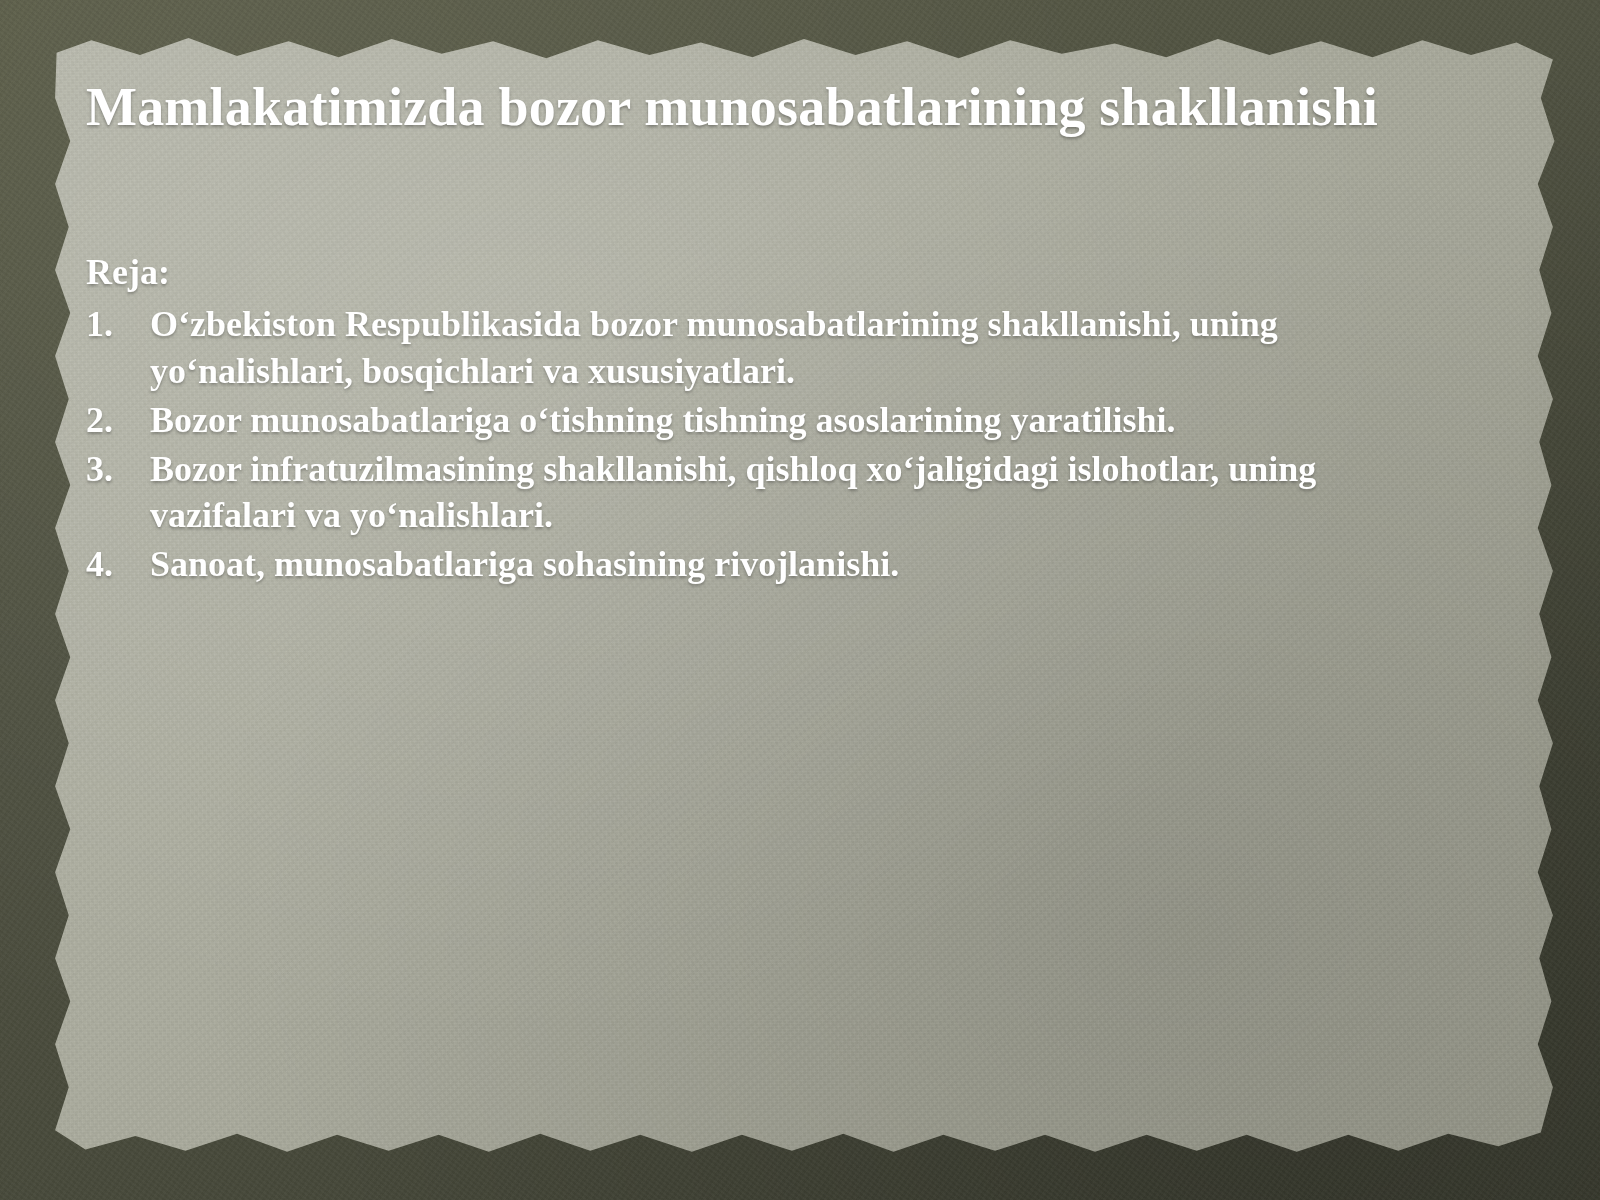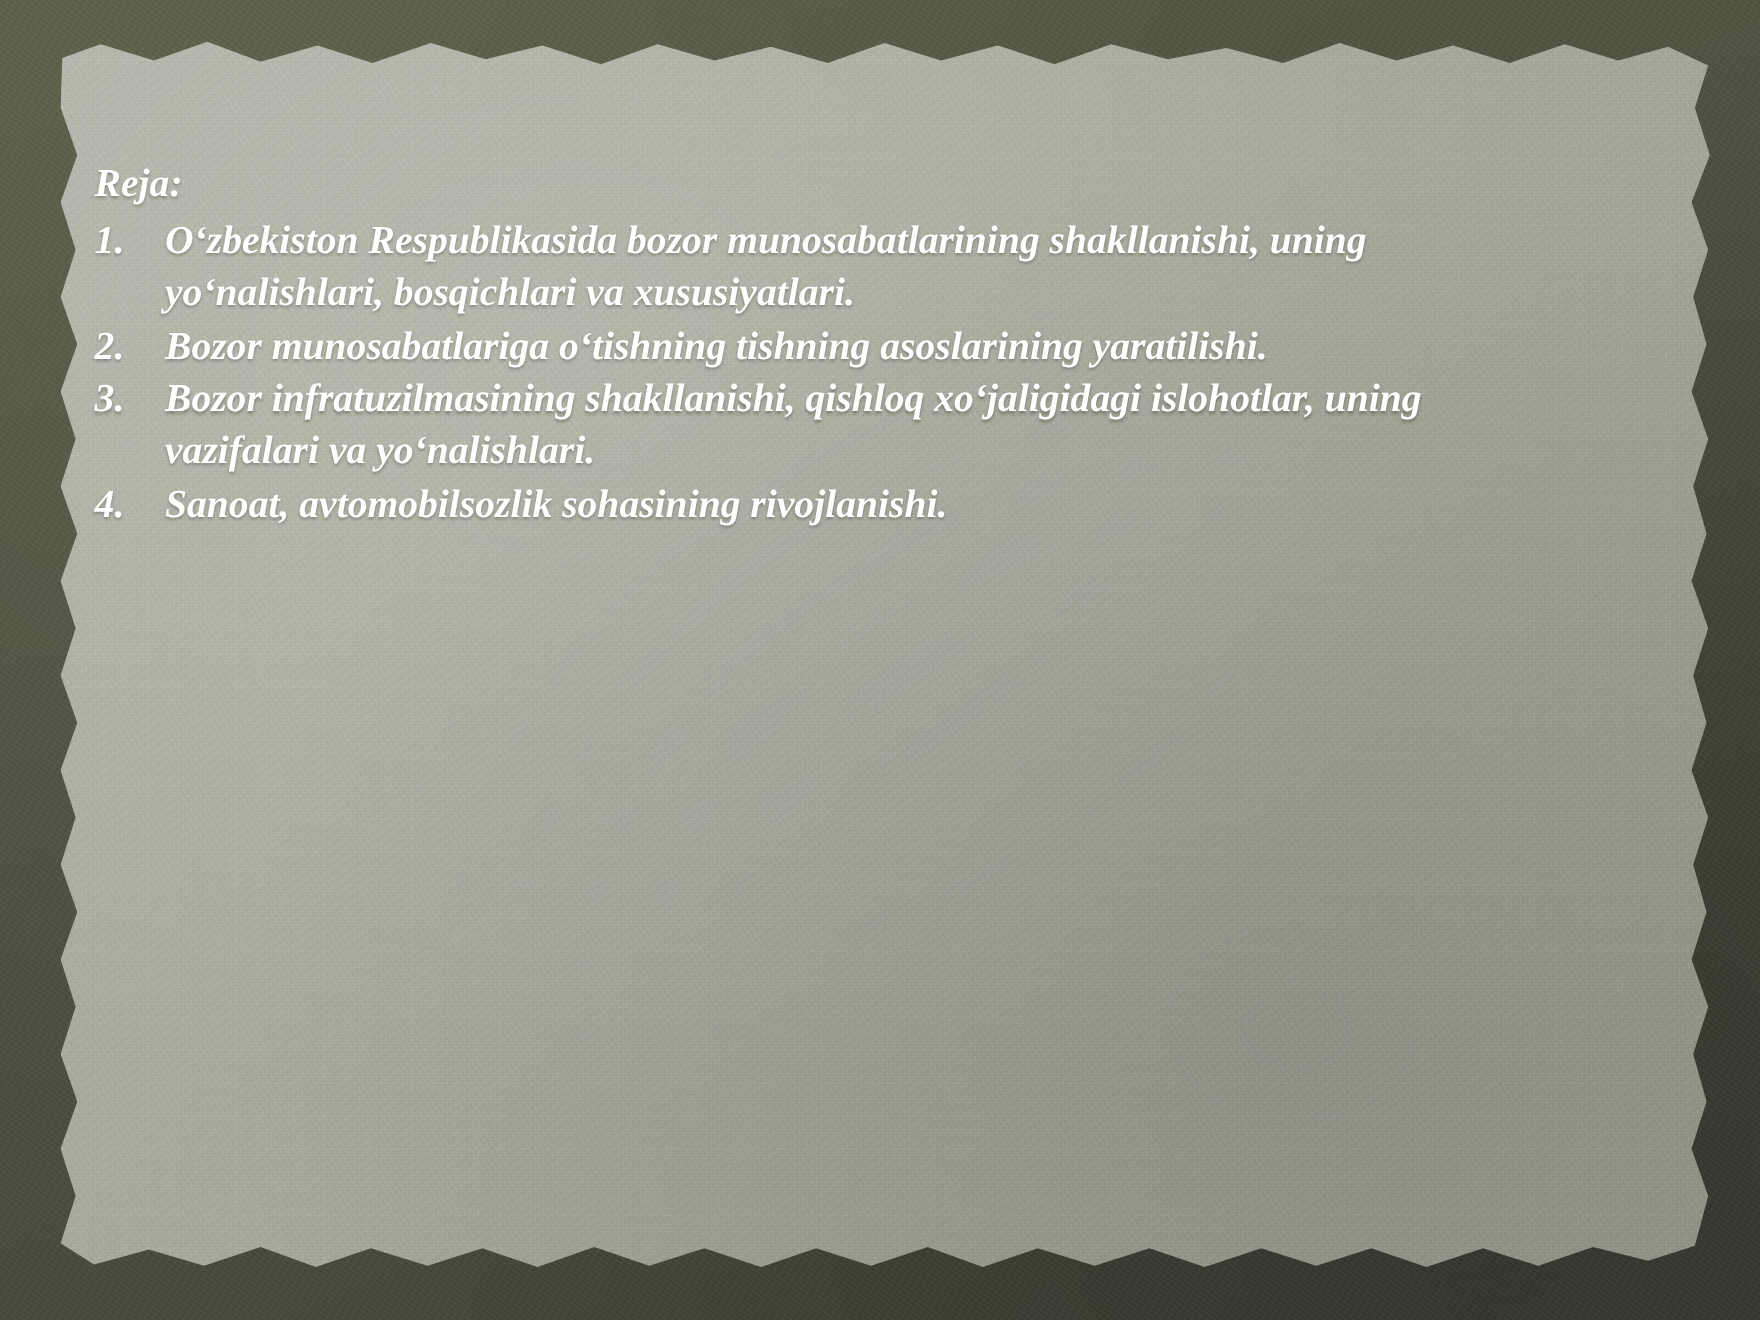--- a/index.html
+++ b/index.html
@@ -103,24 +103,23 @@
     font-weight: bold;
     font-size: 54px;
     line-height: 1.30;
     letter-spacing: 0.2px;
     text-shadow: 0 2px 3px rgba(0,0,0,0.30);
     margin: 0;
     max-width: 1330px;
   }
 
   #body-block {
-    margin-top: 72px;
+    margin-top: 108px;
     color: #ffffff;
     text-shadow: 0 2px 3px rgba(0,0,0,0.28);
-    font-style: italic;
   }
 
   #reja-label {
     font-size: 36px;
     font-weight: bold;
     line-height: 1.25;
     margin: 0 0 6px 0;
   }
 
   ol#reja-list {
@@ -150,39 +149,40 @@
   }
 </style>
 </head>
 <body>
 
 <div id="slide">
   <div id="paper"></div>
 
   <div id="content">
 
+    <h1 id="slide-title">Mamlakatimizda bozor munosabatlarining shakllanishi</h1>
 
     <div id="body-block">
 
       <div id="reja-label">Reja:</div>
 
       <ol id="reja-list">
         <li>
           <span class="num">1.</span>
           <span class="txt">O‘zbekiston Respublikasida bozor munosabatlarining shakllanishi, uning yo‘nalishlari, bosqichlari va xususiyatlari.</span>
         </li>
         <li>
           <span class="num">2.</span>
           <span class="txt">Bozor munosabatlariga o‘tishning tishning asoslarining yaratilishi.</span>
         </li>
         <li>
           <span class="num">3.</span>
           <span class="txt">Bozor infratuzilmasining shakllanishi, qishloq xo‘jaligidagi islohotlar, uning vazifalari va yo‘nalishlari.</span>
         </li>
         <li>
           <span class="num">4.</span>
-          <span class="txt">Sanoat, avtomobilsozlik sohasining rivojlanishi.</span>
+          <span class="txt">Sanoat, munosabatlariga sohasining rivojlanishi.</span>
         </li>
       </ol>
 
     </div>
   </div>
 </div>
 
 </body></html>

